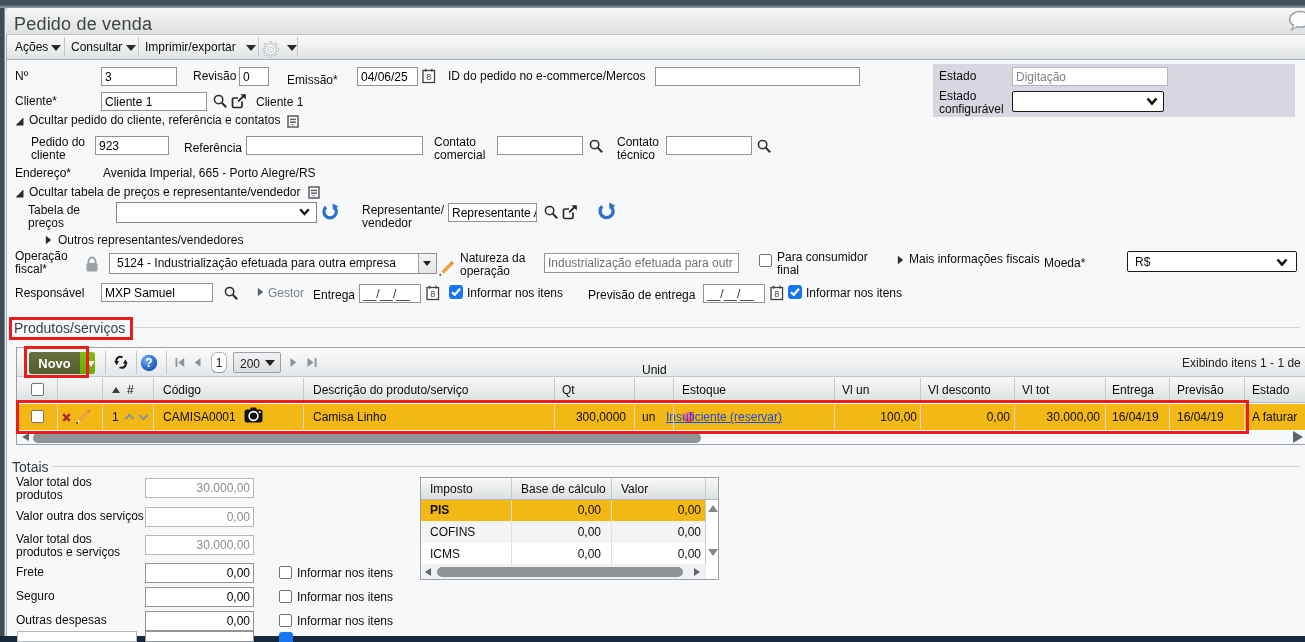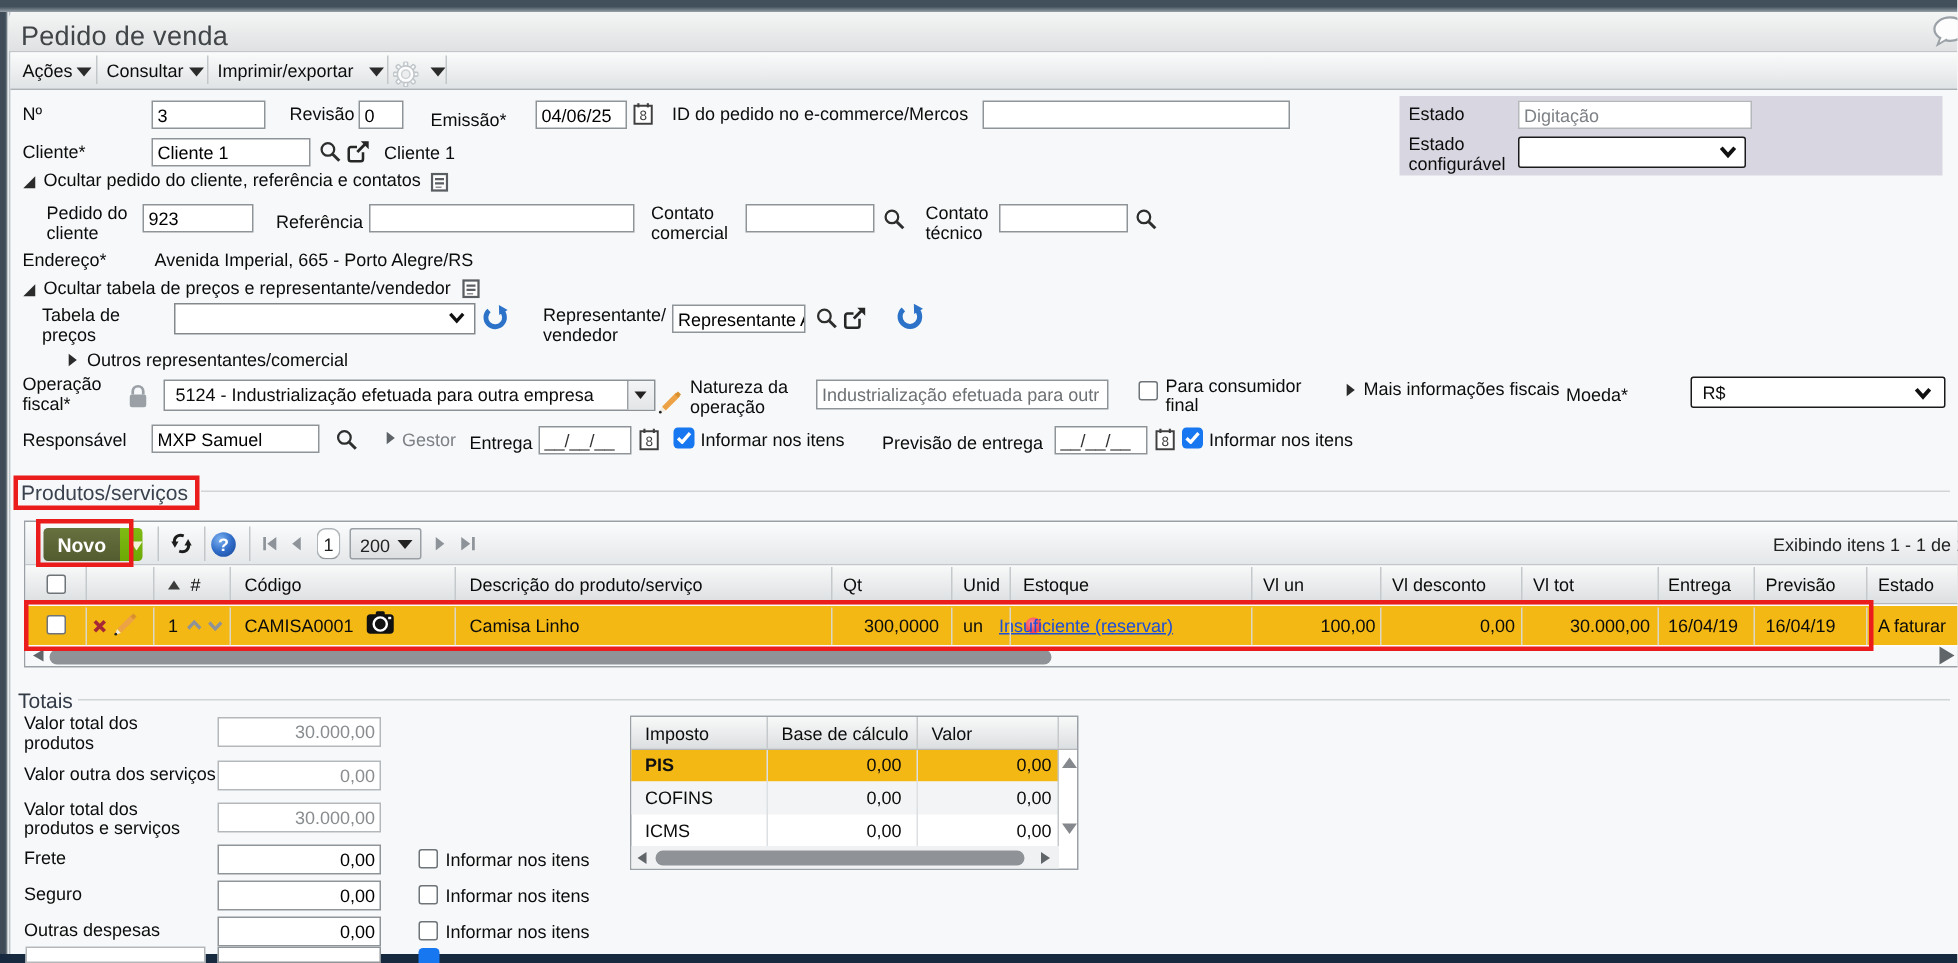--- a/index.html
+++ b/index.html
@@ -158,21 +158,21 @@
       <path d="M9.5 1.2 h5.3 v5.3 z" fill="#262626"></path>
     </svg>
   <svg class="abs" style="left:597px;top:202px;" width="20" height="19" viewBox="0 0 19 18">
       <path d="M5.0 4.0 A6.2 6.2 0 1 0 13.0 3.8" fill="none" stroke="#2b72c8" stroke-width="3.2"></path>
       <path d="M11.6 0.4 L17.4 3.6 L11.8 7.0 Z" fill="#2b72c8"></path>
     </svg>
 
   <svg class="abs" style="left:45px;top:235px;" width="7" height="10" viewBox="0 0 7 10">
       <path d="M0.8 0.8 L6.2 5 L0.8 9.2 Z" fill="#2b2b2b"></path>
     </svg>
-  <div class="lbl" style="left:58px;top:234px;">Outros representantes/comercial</div>
+  <div class="lbl" style="left:58px;top:234px;">Outros representantes/vendedores</div>
 
   <div class="lbl" style="left:15px;top:250px;">Operação<br>fiscal*</div>
   <svg class="abs" style="left:85px;top:256px;" width="14" height="17" viewBox="0 0 14 17">
       <path d="M3.5 7 V5 a3.5 3.5 0 0 1 7 0 V7" fill="none" stroke="#9aa0a5" stroke-width="1.8"></path>
       <rect x="1.5" y="7" width="11" height="8.5" rx="1.5" fill="#9aa0a5"></rect>
     </svg>
   <div class="abs" style="left:109px;top:253px;width:328px;height:21px;background:#fff;border:1px solid #8c9196;box-sizing:border-box;"></div>
   <div class="lbl" style="left:117px;top:257px;">5124 - Industrialização efetuada para outra empresa</div>
   <div class="abs" style="left:418px;top:254px;width:18px;height:19px;background:linear-gradient(#f4f5f6,#e3e5e7);border-left:1px solid #9ba0a4;box-sizing:border-box;"></div>
   <div class="abs" style="left:423px;top:261px;width:0;height:0;border-left:4px solid transparent;border-right:4px solid transparent;border-top:5px solid #222;"></div>
@@ -284,21 +284,21 @@
     </svg>
   <div class="abs" style="left:1182px;top:356px;font-size:12px;color:#222;white-space:nowrap;">Exibindo itens 1 - 1 de 1</div>
 
   <div class="abs" style="left:17px;top:377px;width:1288px;height:26px;background:linear-gradient(#f8f9f9,#dcdfe1);border-bottom:1px solid #b4b8bb;box-sizing:border-box;"></div>
   <div class="chk" style="left:31px;top:383px;"></div>
   <div class="abs" style="left:112px;top:387px;width:0;height:0;border-left:4.5px solid transparent;border-right:4.5px solid transparent;border-bottom:6px solid #3c3c3c;"></div>
   <div class="lbl" style="left:127px;top:384px;">#</div>
   <div class="lbl" style="left:163px;top:384px;">Código</div>
   <div class="lbl" style="left:313px;top:384px;">Descrição do produto/serviço</div>
   <div class="lbl" style="left:562px;top:384px;">Qt</div>
-  <div class="lbl" style="left:642px;top:384px;text-align:right;">Unid</div>
+  <div class="lbl" style="left:642px;top:364px;text-align:right;">Unid</div>
   <div class="lbl" style="left:682px;top:384px;">Estoque</div>
   <div class="lbl" style="left:842px;top:384px;">Vl un</div>
   <div class="lbl" style="left:928px;top:384px;">Vl desconto</div>
   <div class="lbl" style="left:1022px;top:384px;">Vl tot</div>
   <div class="lbl" style="left:1112px;top:384px;">Entrega</div>
   <div class="lbl" style="left:1177px;top:384px;">Previsão</div>
   <div class="lbl" style="left:1252px;top:384px;">Estado</div>
 <div class="gridline" style="left:57px;top:378px;width:1px;height:24px;"></div>
     <div class="gridline" style="left:102px;top:378px;width:1px;height:24px;"></div>
     <div class="gridline" style="left:153px;top:378px;width:1px;height:24px;"></div>

